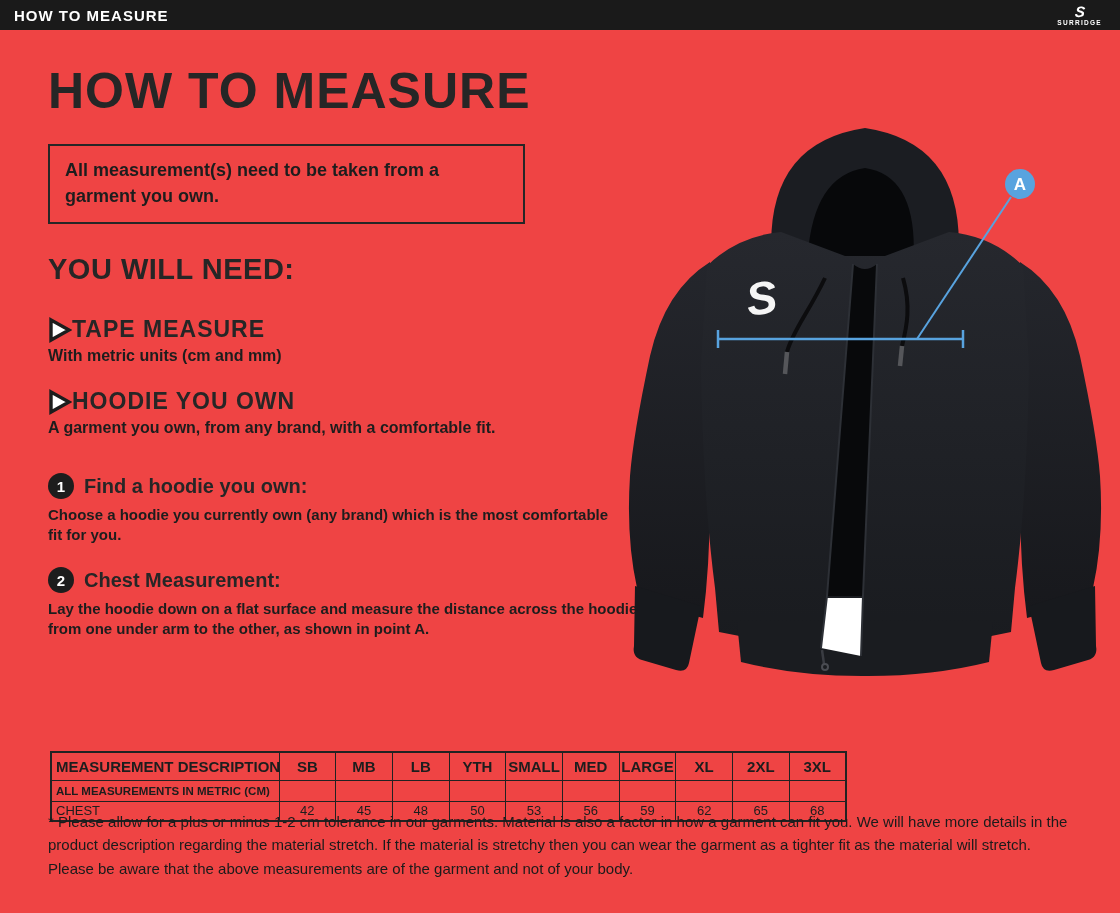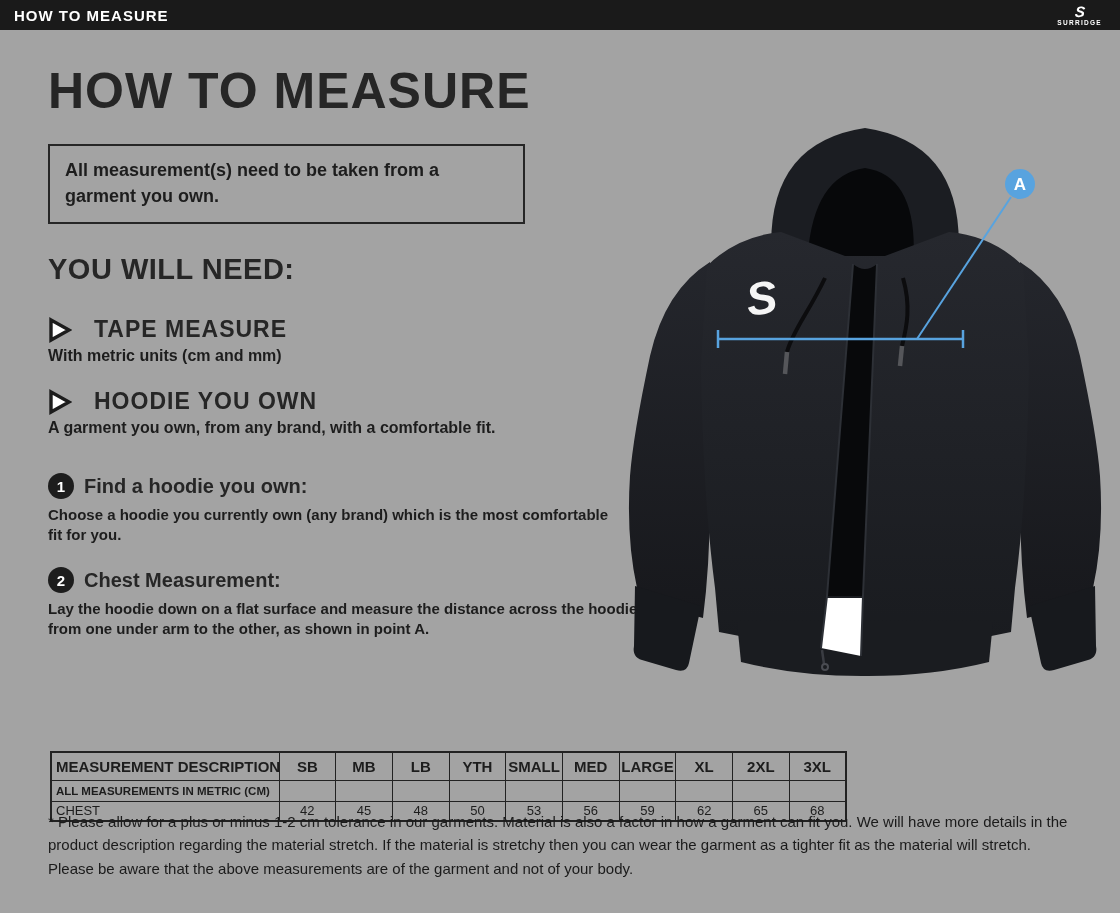--- a/index.html
+++ b/index.html
@@ -9,21 +9,21 @@
   }
   *{margin:0;padding:0;box-sizing:border-box;}
   html,body{background:#ffffff;}
   body{
     font-family:"Liberation Sans","DejaVu Sans",sans-serif;
     color:var(--text-dark);
   }
   .page{
     position:relative;
     width:1120px;height:913px;
-    background:#a3a3a3;
+    background:#ef4444;
     overflow:hidden;
   }
 
   
   .topbar{
     position:absolute;left:0;top:0;width:1120px;height:30px;
     background:var(--bar-background);
     display:flex;align-items:center;justify-content:space-between;
     padding:0 14px;
   }
@@ -54,21 +54,21 @@
     padding:11px 15px 13px 15px;
     font-size:18px;font-weight:700;line-height:1.45;color:#1d1d1d;
   }
   .need-heading{
     position:absolute;left:48px;top:253px;
     font-size:29px;font-weight:800;letter-spacing:0.5px;color:#262626;
     white-space:nowrap;
   }
   .need-item{
     position:absolute;left:48px;
-    display:flex;align-items:center;gap:22px;
+    display:flex;align-items:center;gap:0;
   }
   .need-item .tri-icon{display:block;}
   .need-item-title{
     font-size:23px;font-weight:700;letter-spacing:1px;color:#262626;white-space:nowrap;
   }
   .need-item-1{top:316px;}
   .need-item-2{top:388px;}
   .need-desc{
     position:absolute;left:48px;
     font-size:16px;font-weight:700;color:#1d1d1d;white-space:nowrap;

